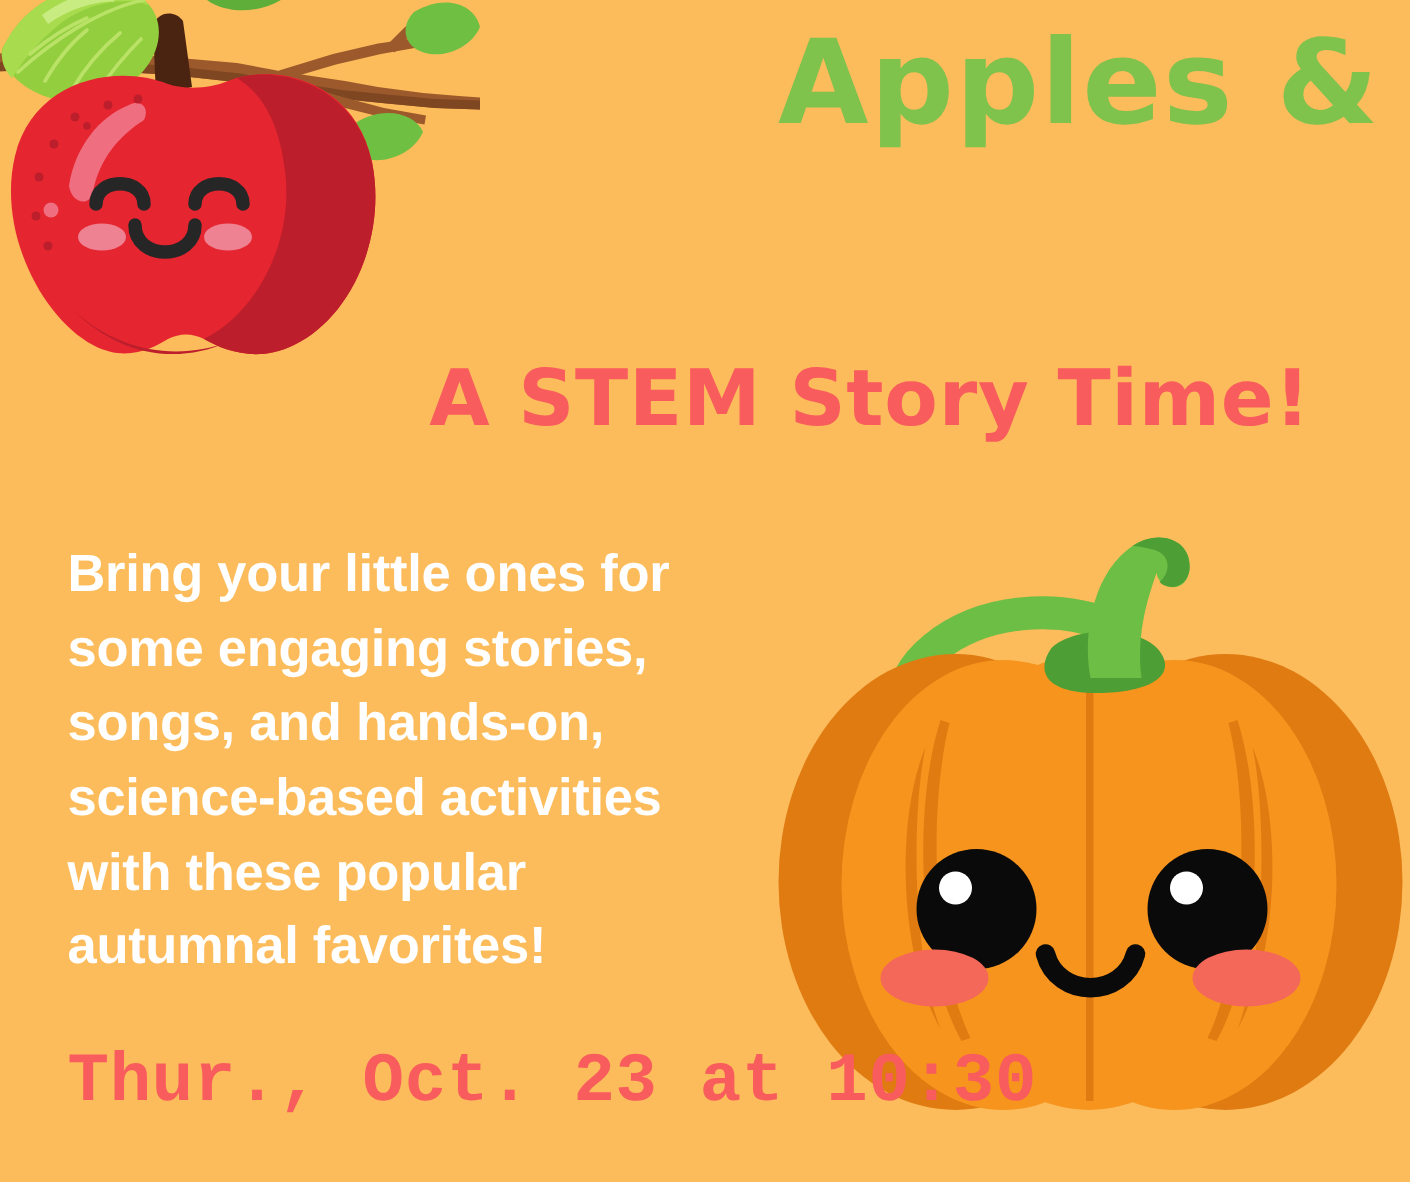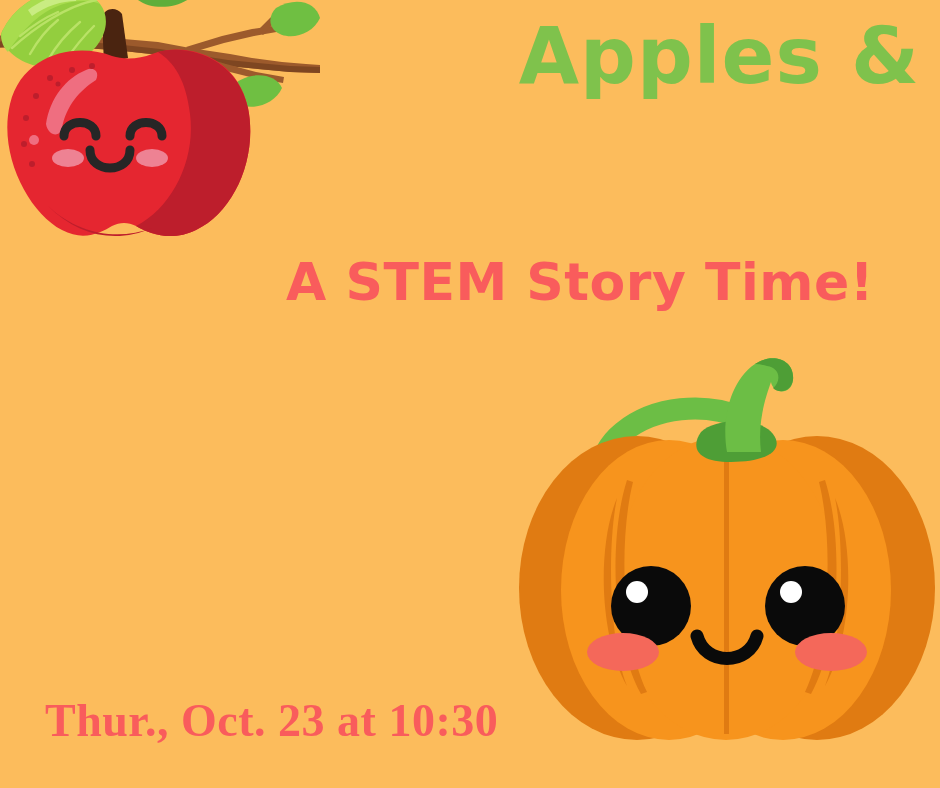--- a/index.html
+++ b/index.html
@@ -61,42 +61,41 @@
     left: 230px;
     top: 240px;
     width: 700px;
     text-align: center;
     font-family: "DejaVu Sans", sans-serif;
     font-weight: bold;
     font-size: 52px;
     line-height: 1.0;
     color: #F95C5C;
     letter-spacing: 0.5px;
-    margin-top: 16px;
   }
 
   #body-copy {
     position: absolute;
     left: 45px;
     top: 358px;
     width: 470px;
     font-family: "Liberation Sans", sans-serif;
     font-weight: bold;
     font-size: 35px;
     line-height: 1.42;
     color: #FFFFFF;
     letter-spacing: -0.2px;
   }
   #body-copy .bline { display: block; white-space: nowrap; }
 
   #datetime {
     position: absolute;
     left: 45px;
     top: 698px;
-    font-family: Liberation Serif, serif;
+    font-family: Liberation Mono, monospace;
     font-weight: bold;
     font-size: 46px;
     line-height: 1;
     color: #F95C5C;
     letter-spacing: 0.5px;
   }
 </style>
 </head>
 <body>
 
@@ -216,16 +215,24 @@
       <ellipse cx="326" cy="312" rx="36" ry="19" fill="#F4685A"></ellipse>
     </g>
   </svg>
 
   <div id="title-block">
     <div class="title-line title-line-1">Apples &amp;</div>
   </div>
 
   <div id="subtitle">A STEM Story Time!</div>
 
+  <div id="body-copy">
+    <span class="bline">Bring your little ones for</span>
+    <span class="bline">some engaging stories,</span>
+    <span class="bline">songs, and hands-on,</span>
+    <span class="bline">science-based activities</span>
+    <span class="bline">with these popular</span>
+    <span class="bline">autumnal favorites!</span>
+  </div>
 
   <div id="datetime">Thur., Oct. 23 at 10:30</div>
 
 </div>
 
 </body></html>

